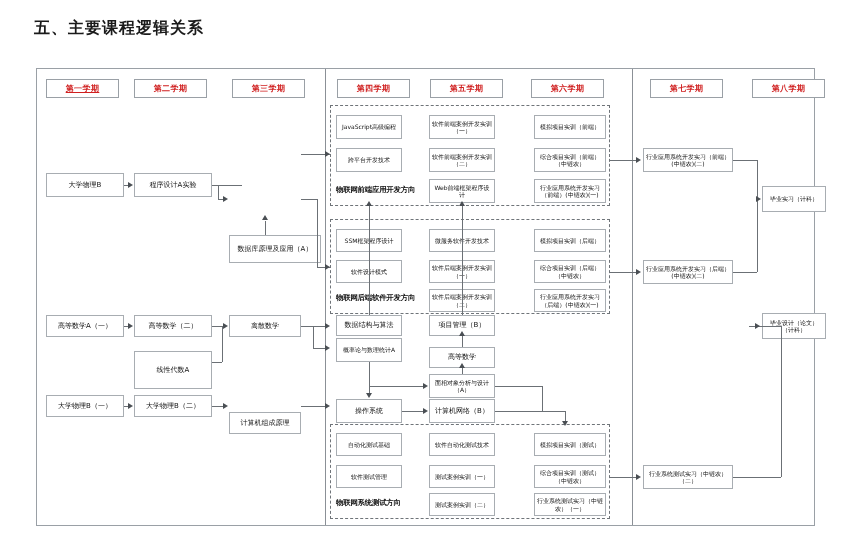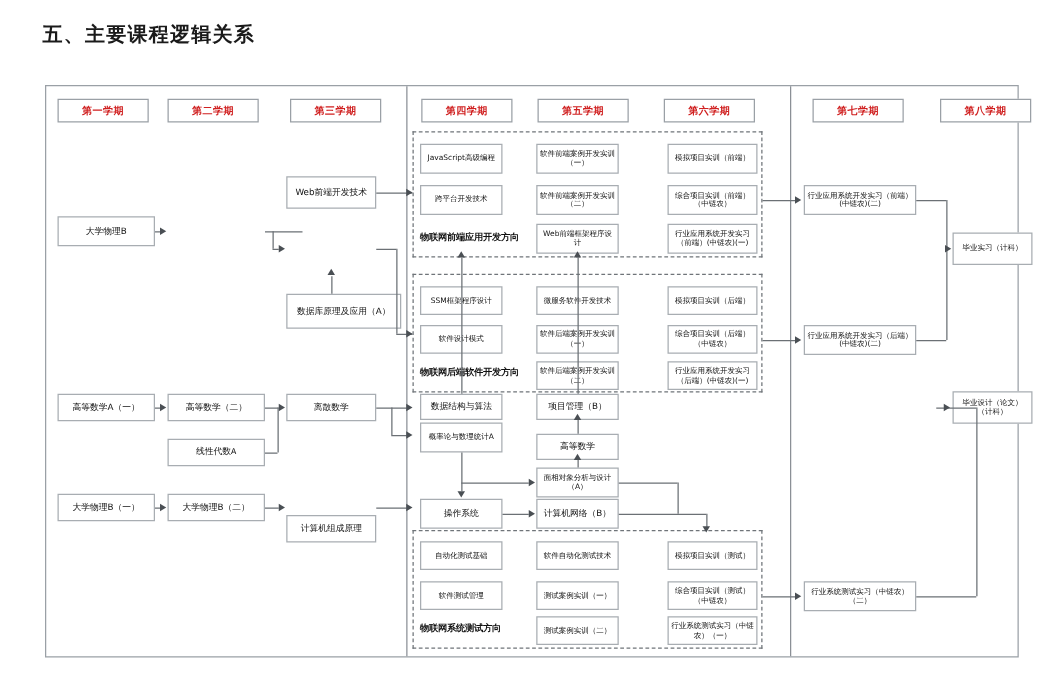--- a/index.html
+++ b/index.html
@@ -69,21 +69,21 @@
 
 <div id="page">
 
   <div class="page-title">五、主要课程逻辑关系</div>
 
   <div class="canvas">
 
     <div class="vsep" style="left:288px;"></div>
     <div class="vsep" style="left:595px;"></div>
 
-    <div class="sem" style="left:9px;top:10px;">
+    <div class="sem" style="left:9px;top:10px;text-decoration:underline;">
         <span>第一学期</span>
       </div>
     <div class="sem" style="left:97px;top:10px;">
         <span>第二学期</span>
       </div>
     <div class="sem" style="left:195px;top:10px;">
         <span>第三学期</span>
       </div>
     <div class="sem" style="left:300px;top:10px;">
         <span>第四学期</span>
@@ -103,21 +103,21 @@
 
     <div class="dashbox" style="left:293px;top:36px;width:280px;height:101px;"></div>
     <div class="dashbox" style="left:293px;top:150px;width:280px;height:95px;"></div>
     <div class="dashbox" style="left:293px;top:355px;width:280px;height:95px;"></div>
 
     <div class="dirlabel" style="left:299px;top:116px;">物联网前端应用开发方向</div>
     <div class="dirlabel" style="left:299px;top:224px;">物联网后端软件开发方向</div>
     <div class="dirlabel" style="left:299px;top:429px;">物联网系统测试方向</div>
 
     <div class="node" style="left:9px;top:104px;width:78px;height:24px;">大学物理B</div>
-    <div class="node" style="left:192px;top:72px;width:72px;height:26px;">Web前端开发技术</div>
+    <div class="node" style="left:97px;top:104px;width:78px;height:24px;">程序设计A实验</div>
     <div class="node" style="left:192px;top:166px;width:92px;height:28px;">数据库原理及应用（A）</div>
 
     <div class="h" style="left:87px;top:116px;width:4px;"></div>
     <div class="arrow r" style="left:91px;top:113px;"></div>
 
     <div class="h" style="left:175px;top:116px;width:30px;"></div>
     <div class="v" style="left:181px;top:116px;height:14px;"></div>
     <div class="h" style="left:181px;top:130px;width:5px;"></div>
     <div class="arrow r" style="left:186px;top:127px;"></div>
 
@@ -127,21 +127,21 @@
     <div class="h" style="left:264px;top:85px;width:29px;"></div>
     <div class="arrow r" style="left:288px;top:82px;"></div>
 
     <div class="h" style="left:264px;top:130px;width:16px;"></div>
     <div class="v" style="left:280px;top:130px;height:68px;"></div>
     <div class="h" style="left:280px;top:198px;width:13px;"></div>
     <div class="arrow r" style="left:288px;top:195px;"></div>
 
     <div class="node" style="left:9px;top:246px;width:78px;height:22px;">高等数学A（一）</div>
     <div class="node" style="left:97px;top:246px;width:78px;height:22px;">高等数学（二）</div>
-    <div class="node" style="left:97px;top:282px;width:78px;height:22px;font-family:Liberation Mono, monospace;">线性代数A</div>
+    <div class="node" style="left:97px;top:282px;width:78px;height:38px;">线性代数A</div>
     <div class="node" style="left:192px;top:246px;width:72px;height:22px;">离散数学</div>
 
     <div class="h" style="left:87px;top:257px;width:4px;"></div>
     <div class="arrow r" style="left:91px;top:254px;"></div>
     <div class="h" style="left:175px;top:257px;width:11px;"></div>
     <div class="arrow r" style="left:186px;top:254px;"></div>
     <div class="h" style="left:175px;top:293px;width:10px;"></div>
     <div class="v" style="left:185px;top:257px;height:36px;"></div>
 
     <div class="node" style="left:9px;top:326px;width:78px;height:22px;">大学物理B（一）</div>

